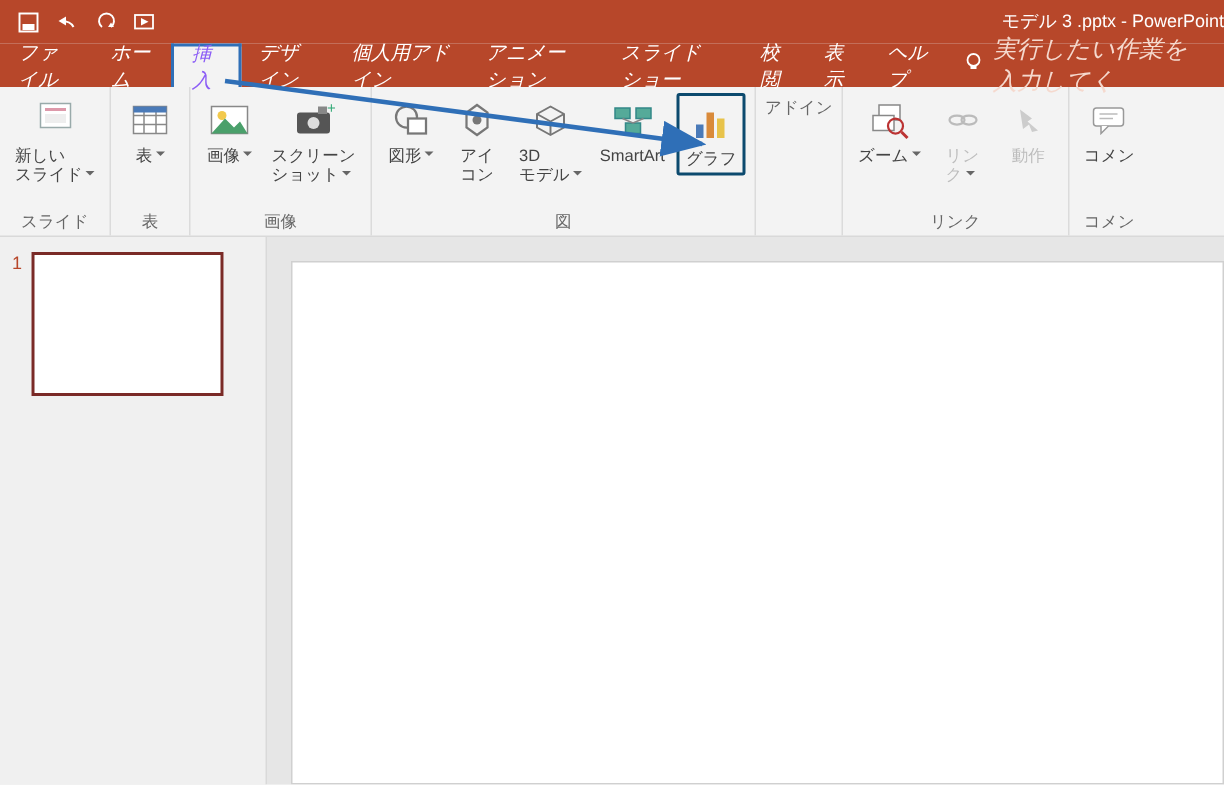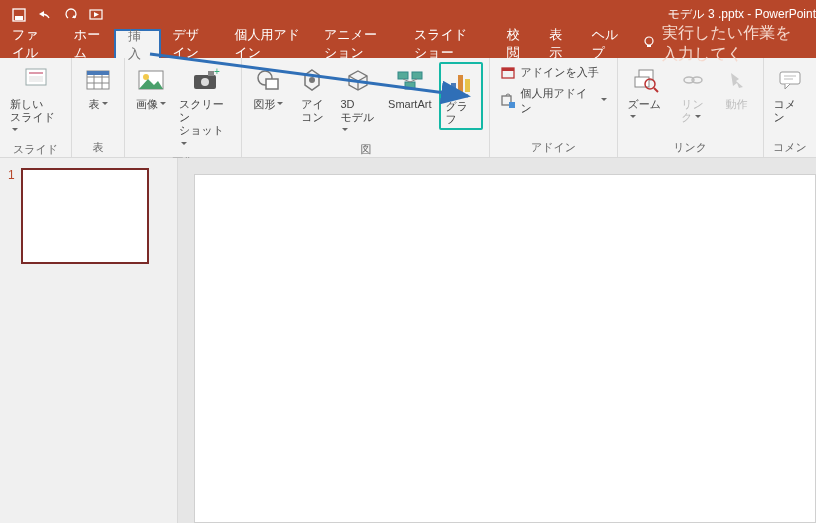--- a/index.html
+++ b/index.html
@@ -3,37 +3,37 @@
 <meta charset="utf-8">
 <style>
 * { margin: 0; padding: 0; box-sizing: border-box; font-family: "Yu Gothic UI", "Meiryo", sans-serif; }
 body { width: 816px; height: 523px; background: #e6e6e6; overflow: hidden; position: relative; }
 
 .titlebar { height: 29px; background: #b7472a; display: flex; align-items: center; color: #fff; font-size: 12px; }
 .qat { display: flex; align-items: center; gap: 4px; padding: 0 8px; }
 .qat-btn { width: 22px; height: 22px; display: flex; align-items: center; justify-content: center; cursor: pointer; }
 .title-center { flex: 1; text-align: right; }
 
-.tabrow { height: 29px; background: #b7472a; display: flex; align-items: stretch; color: #fff; font-size: 13px; }
+.tabrow { height: 29px; background: #b7472a; display: flex; align-items: stretch; color: #fff; font-size: 13px; font-style: italic; }
 .tab { padding: 0 12px; display: flex; align-items: center; cursor: pointer; }
-.tab.active { background: #f3f3f3; color: #737373; border: 2px solid #2f6fb7; border-bottom: none; }
+.tab.active { background: #f3f3f3; color: #8b5cf6; border: 2px solid #2f6fb7; border-bottom: none; }
 .spacer { flex: 1; }
 .tell-me { display: flex; align-items: center; gap: 6px; padding: 0 10px; color: #f5d9ce; font-size: 16px; }
 
 .ribbon { height: 100px; background: #f3f3f3; border-bottom: 1px solid #d9d9d9; display: flex; }
 .group { border-right: 1px solid #dbdbdb; padding: 4px 6px 2px 6px; display: flex; flex-direction: column; }
 .group-body { flex: 1; display: flex; align-items: flex-start; gap: 4px; }
 .group-label { text-align: center; font-size: 11px; color: #666; padding-top: 2px; }
 .rbtn { display: flex; flex-direction: column; align-items: center; justify-content: flex-start; padding: 2px 4px; font-size: 11px; color: #444; cursor: pointer; line-height: 1.2; }
 .rbtn .ico { width: 32px; height: 32px; display: flex; align-items: center; justify-content: center; margin-bottom: 2px; }
 .rbtn .lbl { text-align: left; white-space: pre-line; }
 .small-btn { display: flex; align-items: center; gap: 4px; font-size: 11px; color: #444; padding: 2px 4px; cursor: pointer; }
 .small-btn .sico { width: 16px; height: 16px; display: flex; align-items: center; justify-content: center; }
 .stack { display: flex; flex-direction: column; gap: 2px; justify-content: center; }
-.highlight { border: 2px solid #14b8a6; border-radius: 2px; }
+.highlight { border: 2px solid #0c4a6e; border-radius: 2px; }
 .disabled { color: #bdbdbd; }
 
 .workspace { position: absolute; top: 158px; left: 0; right: 0; bottom: 0; display: flex; }
 .thumb-pane { width: 178px; background: #f0f0f0; border-right: 1px solid #d9d9d9; padding: 10px 8px; }
 .thumb-wrap { display: flex; gap: 6px; }
 .thumb-num { font-size: 12px; color: #b7472a; }
 .thumb { width: 128px; height: 96px; background: #fff; border: 2px solid #7a2a27; }
 .canvas-pane { flex: 1; background: #e6e6e6; padding: 16px 0 0 16px; }
 .canvas { width: 100%; height: 100%; background: #fff; border: 1px solid #d0d0d0; }
 
@@ -211,43 +211,20 @@
               <rect x="19" y="10" width="5" height="13" fill="#e8c34a"></rect>
             </svg>
           </div>
         <div class="lbl">グラフ</div>
       </div>
     </div>
     <div class="group-label">図</div>
   </div>
 
   <div class="group">
-    <div class="group-body">
-      <div class="stack">
-        <div class="small-btn">
-          <span class="sico">
-              <svg width="16" height="16">
-                <rect x="2" y="4" width="12" height="10" fill="none" stroke="#b33" stroke-width="1.3"></rect>
-                <rect x="2" y="4" width="12" height="3" fill="#b33"></rect>
-              </svg>
-            </span>
-          <span>アドインを入手</span>
-        </div>
-        <div class="small-btn caret">
-          <span class="sico">
-              <svg width="16" height="16">
-                <rect x="2" y="3" width="9" height="9" fill="none" stroke="#777" stroke-width="1.3"></rect>
-                <path d="M6 3 A2 2 0 0 1 10 3" fill="none" stroke="#777"></path>
-                <rect x="9" y="9" width="6" height="6" fill="#4a90d6"></rect>
-              </svg>
-            </span>
-          <span>個人用アドイン</span>
-        </div>
-      </div>
-    </div>
     <div class="group-label">アドイン</div>
   </div>
 
   <div class="group">
     <div class="group-body">
       <div class="rbtn">
         <div class="ico">
             <svg width="28" height="26">
               <rect x="7" y="3" width="14" height="10" fill="#fff" stroke="#888"></rect>
               <rect x="3" y="10" width="14" height="10" fill="#fff" stroke="#888"></rect>

